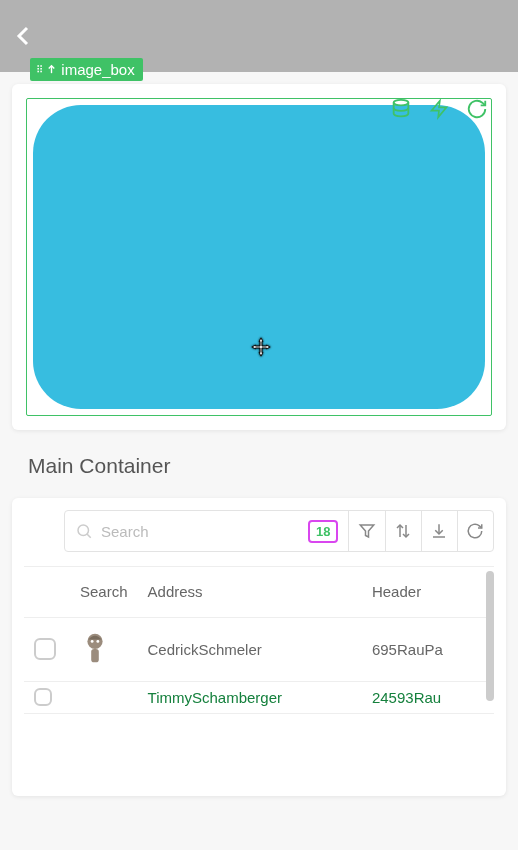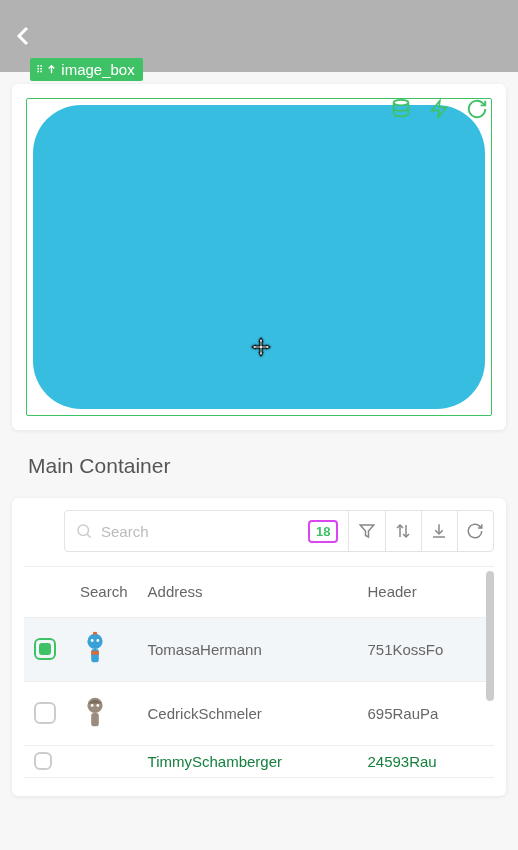--- a/index.html
+++ b/index.html
@@ -155,39 +155,20 @@
     <table>
       <thead>
         <tr>
           <th style="width:46px;"></th>
           <th>Search</th>
           <th>Address</th>
           <th>Header</th>
         </tr>
       </thead>
       <tbody>
-        <tr class="selected">
-          <td>
-              <div class="checkbox checked">
-                <div class="dot"></div>
-              </div>
-            </td>
-          <td class="avatar-cell">
-            <svg class="avatar-svg" viewBox="0 0 30 40">
-                <circle cx="15" cy="12" r="8" fill="#3aa0d8"></circle>
-                <rect x="13" y="2" width="4" height="3" fill="#d86b3a"></rect>
-                <circle cx="12" cy="11" r="1.5" fill="#fff"></circle>
-                <circle cx="18" cy="11" r="1.5" fill="#fff"></circle>
-                <rect x="11" y="20" width="8" height="14" rx="3" fill="#3aa0d8"></rect>
-                <rect x="11" y="22" width="8" height="4" fill="#d86b3a"></rect>
-              </svg>
-          </td>
-          <td>TomasaHermann</td>
-          <td>751KossFo</td>
-        </tr>
         <tr>
           <td>
               <div class="checkbox"></div>
             </td>
           <td class="avatar-cell">
             <svg class="avatar-svg" viewBox="0 0 30 40">
                 <circle cx="15" cy="12" r="8" fill="#9b8c7d"></circle>
                 <path d="M8 10 Q15 2 22 10" fill="#7a6d5e"></path>
                 <circle cx="12" cy="12" r="1.5" fill="#fff"></circle>
                 <circle cx="18" cy="12" r="1.5" fill="#fff"></circle>

